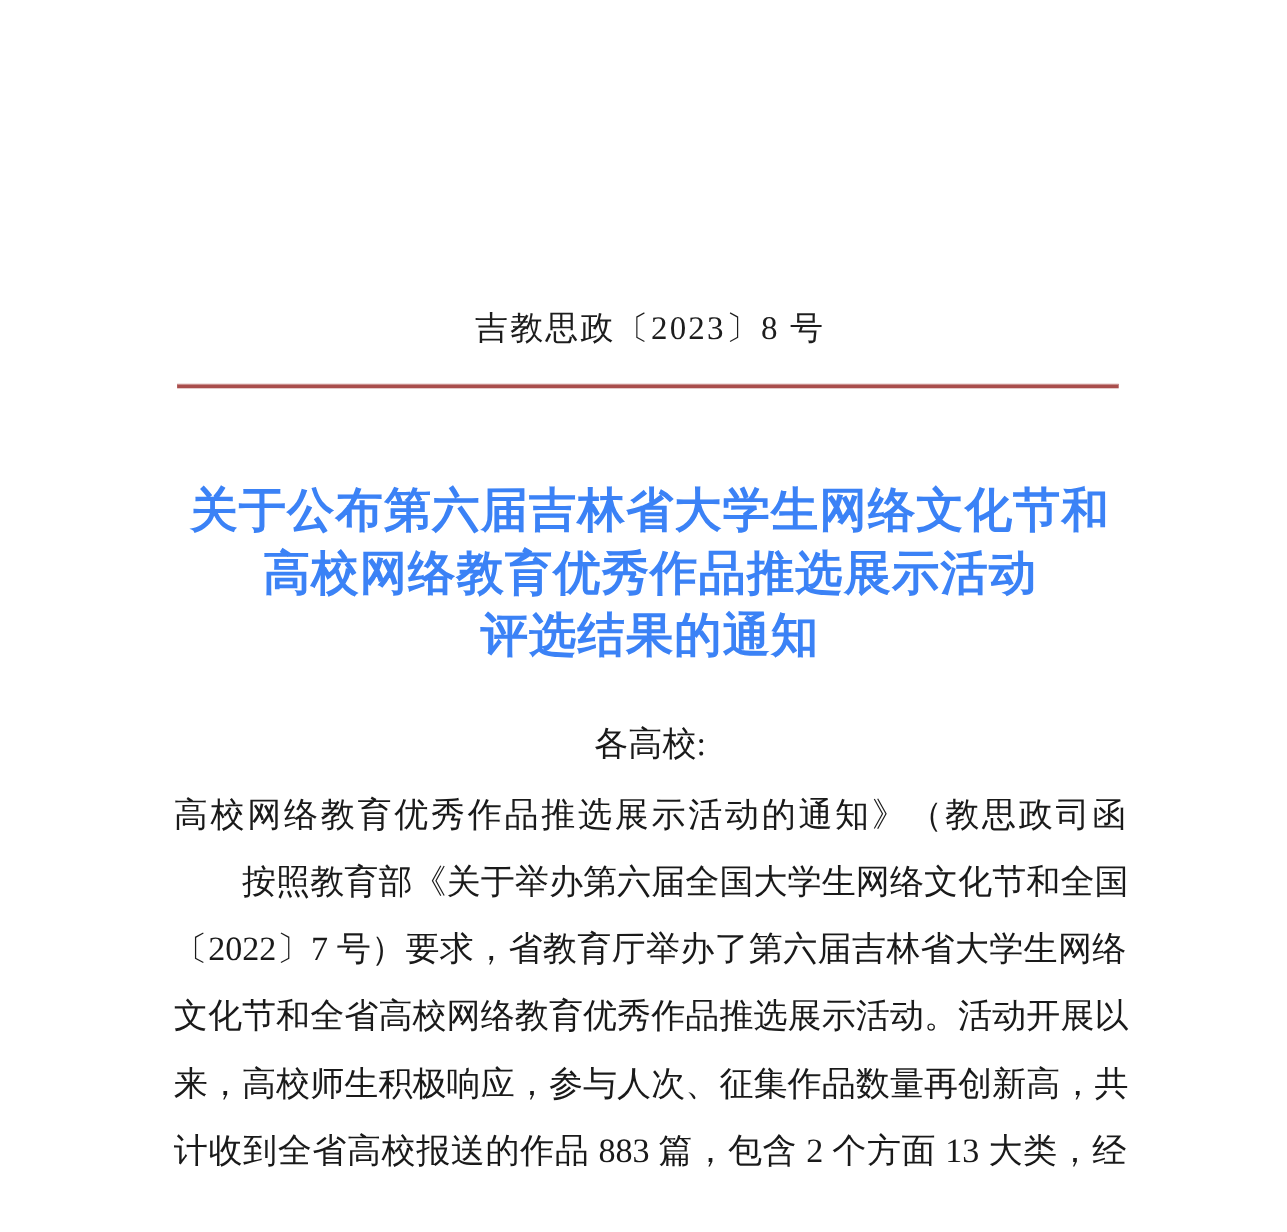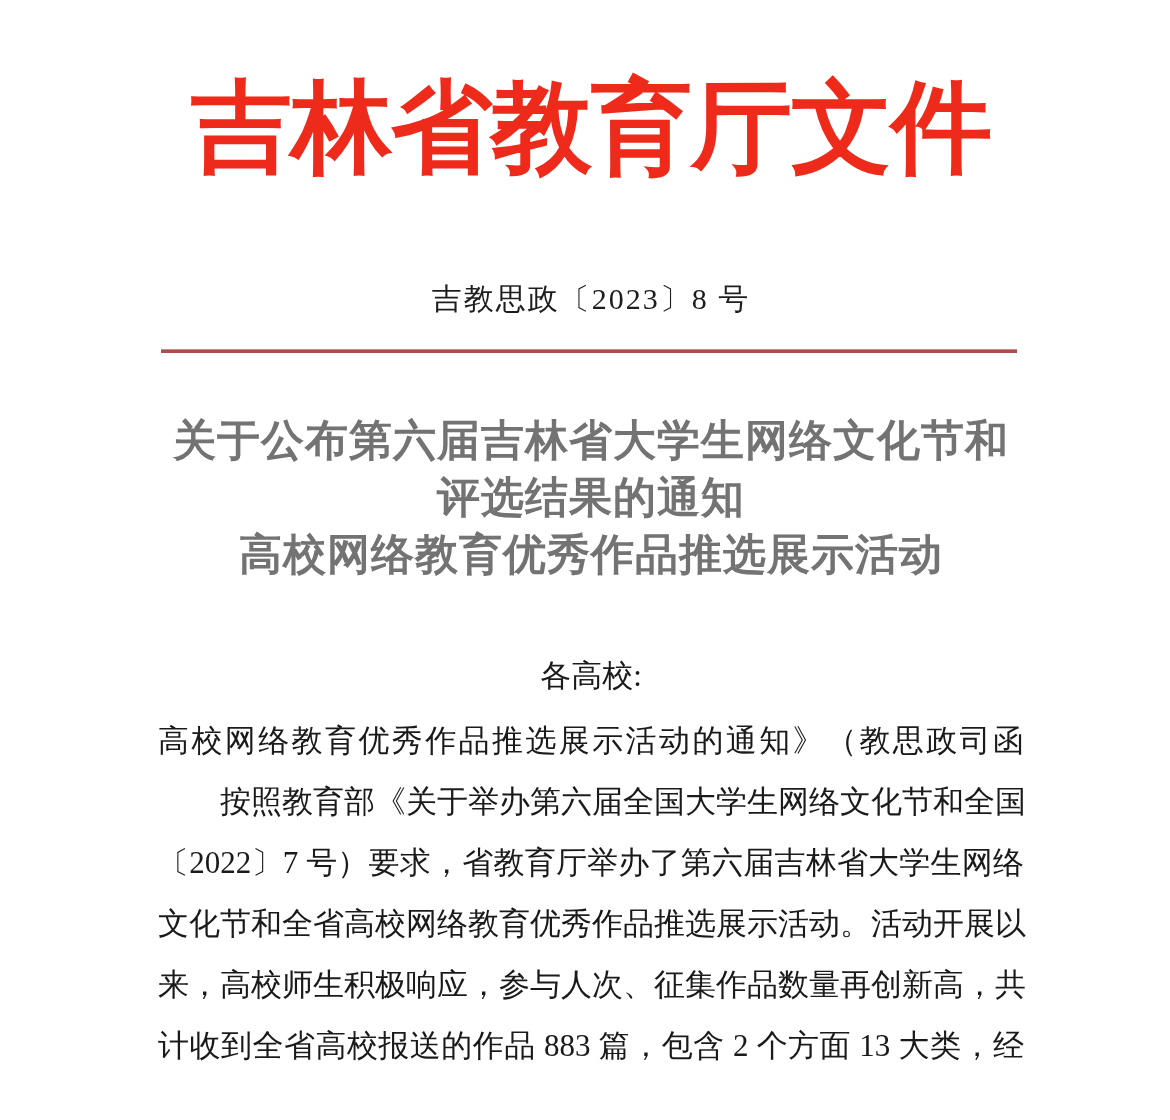--- a/index.html
+++ b/index.html
@@ -39,26 +39,26 @@
   .red-divider {
     position: absolute;
     left: 161px;
     top: 349px;
     width: 856px;
     height: 4px;
     background: #a94e4c;
     border-top: 1px solid #c98e8c;
   }
   .notice-title {
-    top: 412px;
+    top: 436px;
     text-align: center;
     font-weight: 700;
     font-size: 43px;
     line-height: 57px;
-    color: #737373;
+    color: #3b82f6;
     letter-spacing: 1px;
   }
   .body-block {
     top: 645px;
     font-size: 31px;
     line-height: 61px;
     color: #1a1a1a;
   }
   .salutation {
     text-align: center;
@@ -73,30 +73,29 @@
   }
   .para-line.indent-first {
     padding-left: 62px;
   }
 </style>
 </head>
 <body>
 
 <div class="page">
 
-  <div class="content-col agency-banner">吉林省教育厅文件</div>
 
   <div class="content-col doc-number">吉教思政〔2023〕8 号</div>
 
   <div class="red-divider"></div>
 
   <div class="content-col notice-title">
     <div class="title-line">关于公布第六届吉林省大学生网络文化节和</div>
+    <div class="title-line">高校网络教育优秀作品推选展示活动</div>
     <div class="title-line">评选结果的通知</div>
-    <div class="title-line">高校网络教育优秀作品推选展示活动</div>
   </div>
 
   <div class="content-col body-block">
     <div class="salutation">各高校:</div>
     <div class="paragraph">
       <div class="para-line">高校网络教育优秀作品推选展示活动的通知》（教思政司函</div>
       <div class="para-line indent-first">按照教育部《关于举办第六届全国大学生网络文化节和全国</div>
       <div class="para-line">〔2022〕7 号）要求，省教育厅举办了第六届吉林省大学生网络</div>
       <div class="para-line">文化节和全省高校网络教育优秀作品推选展示活动。活动开展以</div>
       <div class="para-line">来，高校师生积极响应，参与人次、征集作品数量再创新高，共</div>

